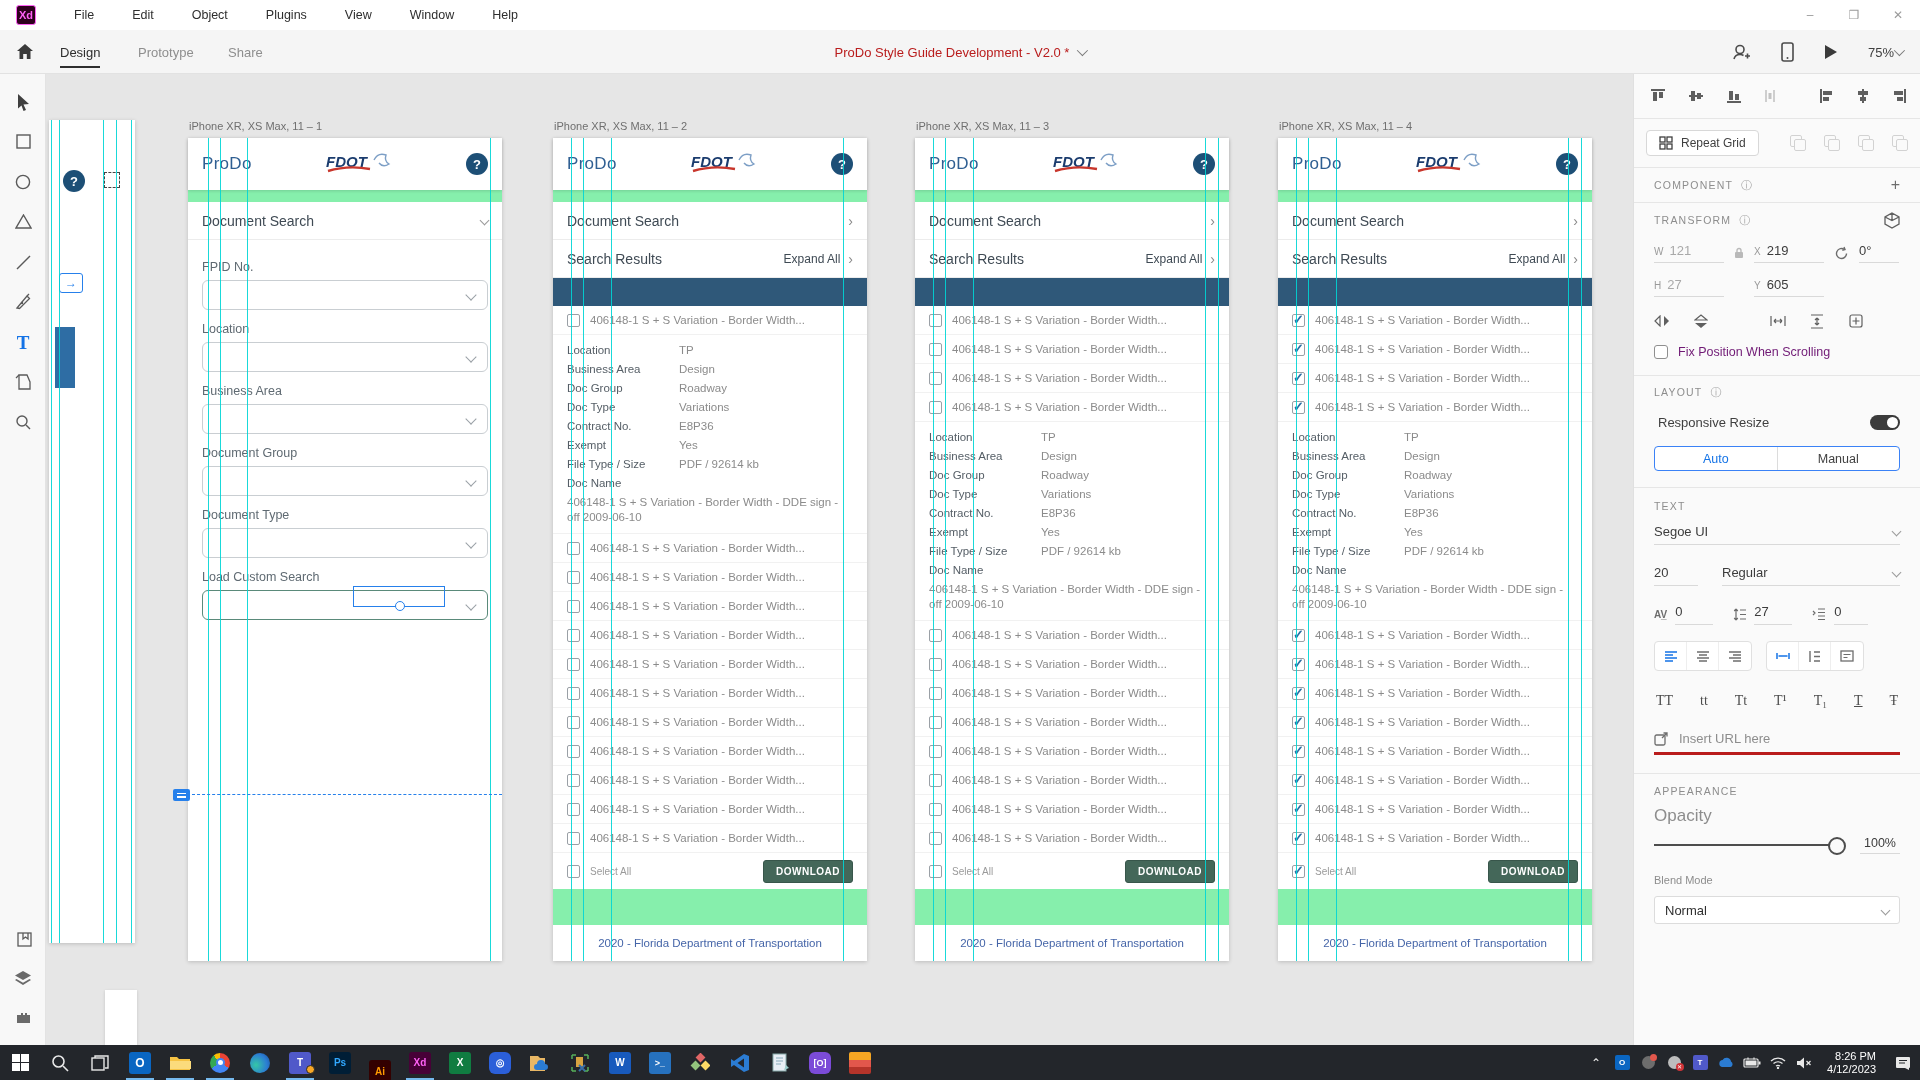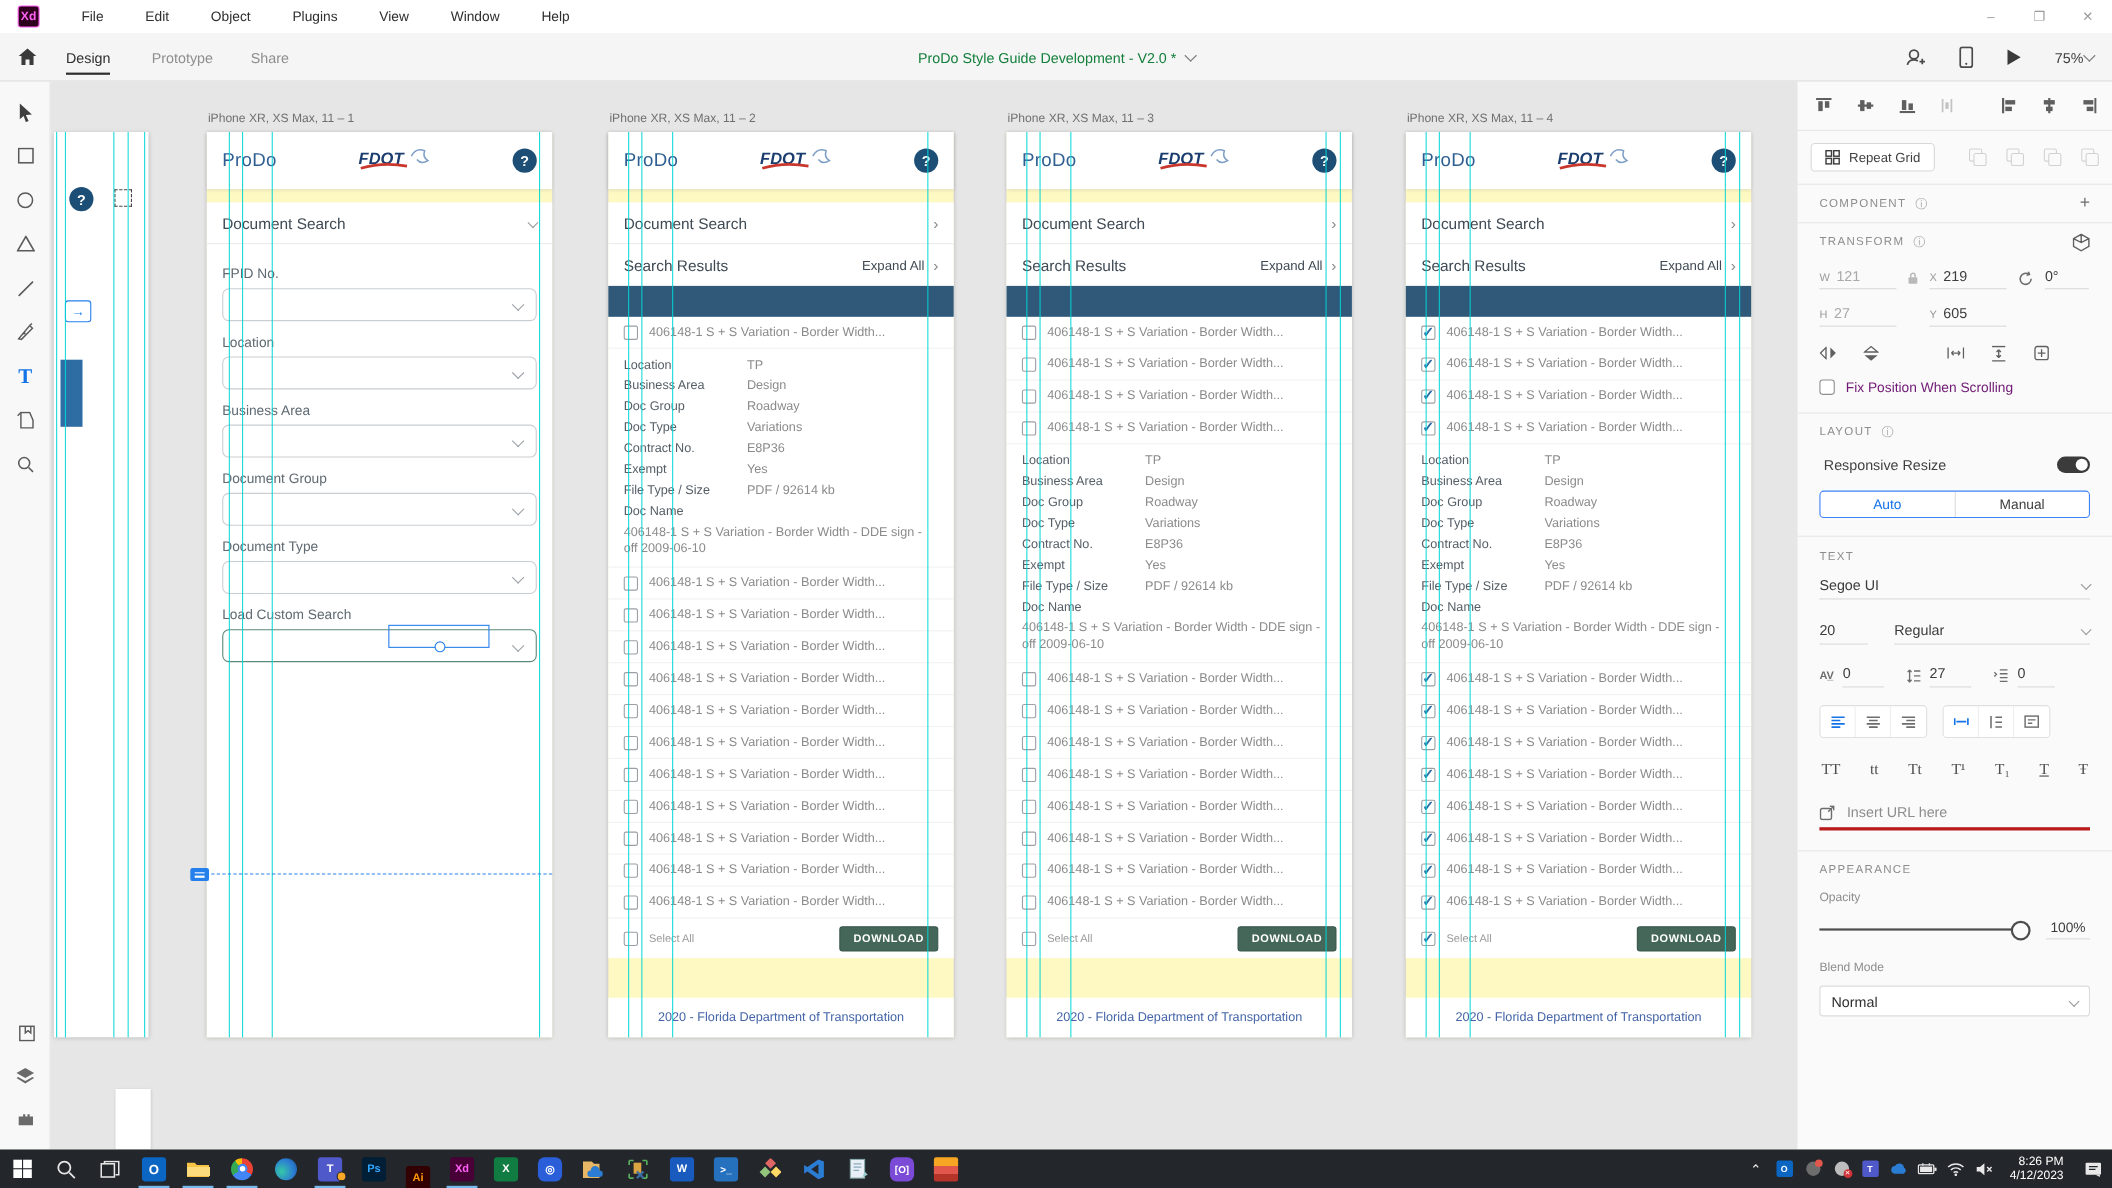--- a/index.html
+++ b/index.html
@@ -11,37 +11,37 @@
   .menu-item { font-size:12.5px; color:#2e2e2e; margin-left:38px; }
   .win-controls { margin-left:auto; display:flex; }
   .win-btn { width:44px; height:30px; display:flex; align-items:center; justify-content:center; color:#9b9b9b; font-size:12px; }
 
   
   #toolbar { position:absolute; top:30px; left:0; width:1920px; height:44px; background:#f5f5f5; border-bottom:1px solid #e2e2e2; z-index:49; }
   .home-ic { position:absolute; left:16px; top:13px; }
   .tab { position:absolute; top:0; height:44px; display:flex; align-items:center; font-size:13px; color:#8e8e8e; }
   .tab.active { color:#2e2e2e; }
   .tab.active::after { content:""; position:absolute; bottom:6px; left:0; right:0; height:2px; background:#2e2e2e; }
-  #doc-title { position:absolute; top:0; left:0; width:100%; height:44px; display:flex; align-items:center; justify-content:center; font-size:13px; color:#15803d; gap:8px; }
+  #doc-title { position:absolute; top:0; left:0; width:100%; height:44px; display:flex; align-items:center; justify-content:center; font-size:13px; color:#b91c1c; gap:8px; }
   .tb-right { position:absolute; right:18px; top:0; height:44px; display:flex; align-items:center; gap:30px; color:#4b4b4b; }
   .zoom-box { font-size:13px; color:#3f3f3f; display:flex; align-items:center; }
   .chev-d { width:8px; height:8px; border-right:1.5px solid #7a7a7a; border-bottom:1.5px solid #7a7a7a; transform:rotate(45deg) translateY(-2px); }
 
   
   #toolrail { position:absolute; top:74px; left:0; width:46px; height:971px; background:#f8f8f8; border-right:1px solid #e3e3e3; z-index:40; }
   .rail-ic { position:absolute; left:0; width:46px; display:flex; justify-content:center; color:#5a5a5a; }
 
   
   #canvas { position:absolute; top:74px; left:46px; width:1587px; height:971px; background:#e6e6e6; overflow:hidden; }
 
   
   .vguide { position:absolute; top:0; bottom:0; width:1px; background:rgba(0,213,213,.9); z-index:6; }
 
   
-  .artboard { position:absolute; top:46px; width:314px; height:823px; background:#fef9c3; box-shadow:0 1px 4px rgba(0,0,0,.18); }
+  .artboard { position:absolute; top:64px; width:314px; height:823px; background:#86efac; box-shadow:0 1px 4px rgba(0,0,0,.18); }
   .ab-label { position:absolute; top:-18px; left:1px; font-size:11px; color:#6f6f6f; white-space:nowrap; }
   .phone-header { height:52px; background:#fff; display:flex; align-items:center; padding:0 14px; box-shadow:0 1px 3px rgba(0,0,0,.14); position:relative; z-index:2; }
   .brand { font-size:17px; color:#2f5f92; letter-spacing:.3px; }
   .fdot { margin:0 auto; }
   .help-circle { width:22px; height:22px; border-radius:50%; background:#1d4f76; color:#fff; font-size:13px; font-weight:bold; display:flex; align-items:center; justify-content:center; }
   .card { background:#fff; margin-top:12px; position:relative; }
   .section-row { display:flex; justify-content:space-between; align-items:center; padding:0 14px; height:38px; border-bottom:1px solid #ececec; font-size:14px; color:#3f4a54; }
   .expand-wrap { display:flex; align-items:center; gap:8px; font-size:12px; color:#3f4a54; }
   .chev-r { color:#8a8a8a; font-size:14px; }
   .chev-dn { width:7px; height:7px; border-right:1.5px solid #9a9a9a; border-bottom:1.5px solid #9a9a9a; transform:rotate(45deg); }
@@ -943,21 +943,21 @@
         </svg>
       </span>
     <span style="font-size:13px; color:#8d8d8d;">Insert URL here</span>
   </div>
   <div class="rp-divider" style="margin-top:18px;"></div>
 
   <div class="rp-row" style="height:34px;">
     <span class="sec-label">APPEARANCE</span>
   </div>
   <div class="rp-row" style="height:16px;">
-    <span style="font-size:11px; color:#8d8d8d;">Opacity</span>
+    <span style="font-size:17px; color:#8d8d8d;">Opacity</span>
   </div>
   <div class="rp-row" style="margin-top:12px; gap:16px;">
     <div class="slider-line"></div>
     <span style="font-size:12.5px; color:#3c3c3c; border-bottom:1px solid #d9d9d9; padding:0 4px 3px;">100%</span>
   </div>
   <div class="rp-row" style="margin-top:18px; height:16px;">
     <span style="font-size:11px; color:#8d8d8d;">Blend Mode</span>
   </div>
   <div class="rp-row" style="margin-top:8px;">
     <div class="blend-box" style="flex:1">

